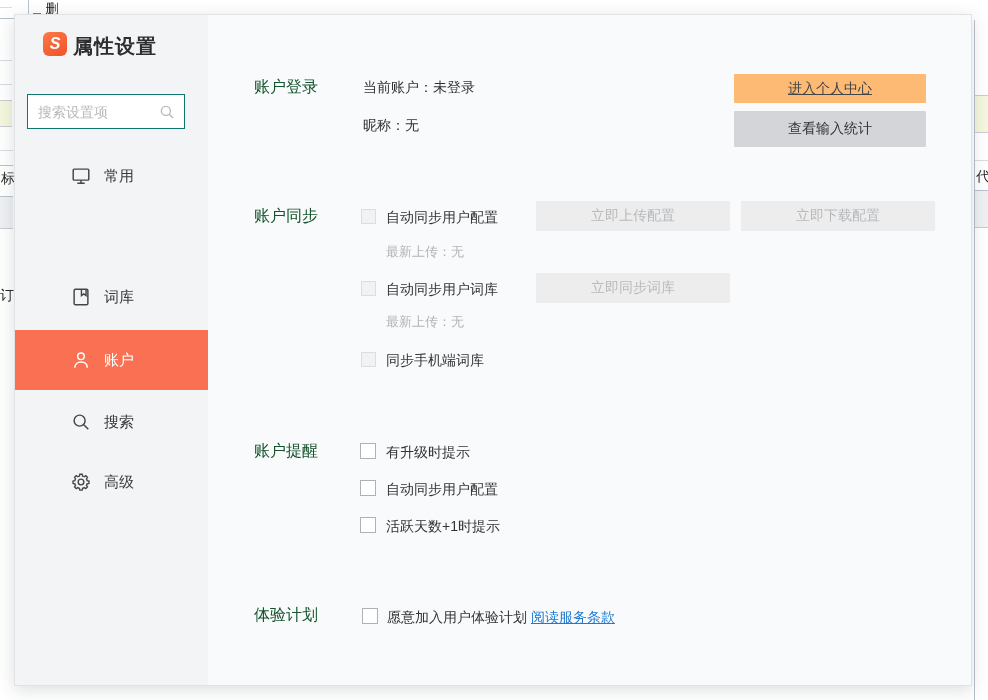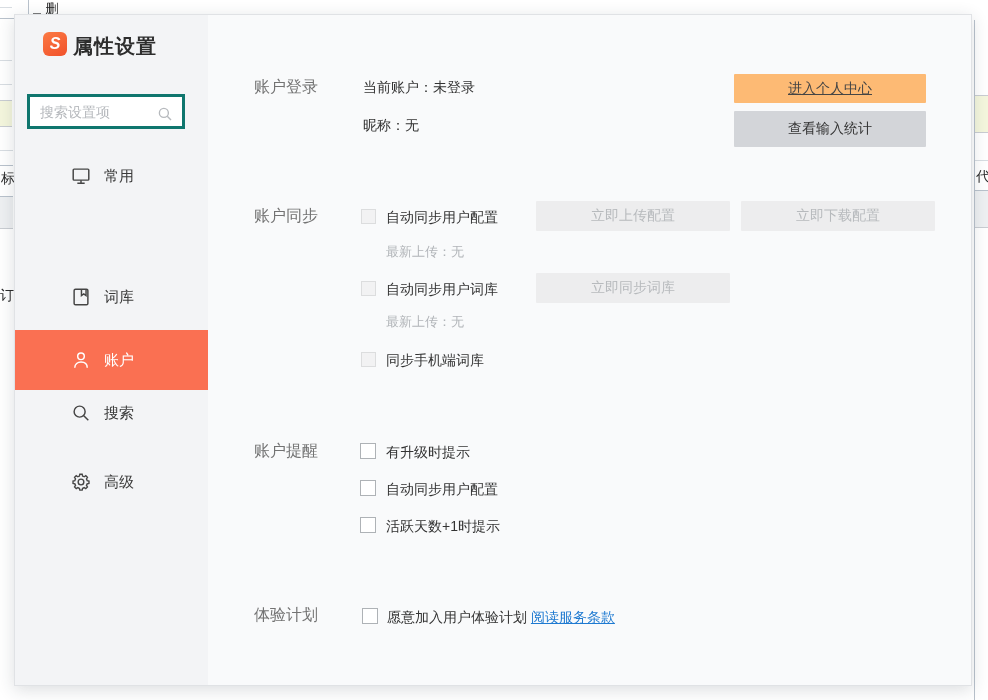--- a/index.html
+++ b/index.html
@@ -21,21 +21,21 @@
     background:#f9fafb; border:1px solid #e0e2e5; box-shadow:0 4px 16px rgba(40,50,60,.16);
     z-index:5; }
 
   
   .sidebar { position:absolute; left:0; top:0; width:193px; height:100%; background:#f3f4f6; }
   .logo-box { position:absolute; left:28px; top:17px; width:24px; height:24px; border-radius:6px;
     background:linear-gradient(150deg,#fb7a44,#f1512b); color:#fff; font-weight:bold; font-size:16px;
     display:flex; align-items:center; justify-content:center; font-style:italic; }
   .app-title { position:absolute; left:58px; top:18px; font-size:20px; font-weight:bold; color:#2d2d2d; letter-spacing:1px; }
   .search-wrap { position:absolute; left:12px; top:79px; width:158px; height:35px;
-    background:#fff; border:3px solid #0f766e; }
+    background:#fff; border:1px solid #0f766e; }
   .search-wrap input { width:100%; height:100%; border:none; outline:none; background:transparent;
     padding:0 30px 0 10px; font-size:14px; color:#333; font-family:inherit; }
   .search-wrap input::placeholder { color:#b6b9bd; }
   .search-wrap svg { position:absolute; right:8px; top:8px; }
 
   .nav-item { position:absolute; left:0; width:193px; height:60px; display:flex; align-items:center;
     padding-left:55px; gap:12px; font-size:15px; color:#3a3a3a; cursor:pointer; }
   .nav-item svg { flex:0 0 auto; }
   .nav-item.selected { background:#fa7052; color:#ffffff; }
 
@@ -46,21 +46,21 @@
   
   .win-controls { position:absolute; top:18px; right:20px; display:flex; align-items:center; gap:26px; }
   .win-btn { font-size:19px; color:#3c3c3c; cursor:pointer; line-height:22px; background:none; border:none;
     font-family:inherit; padding:0 2px; }
   .win-divider { width:1px; height:20px; background:#d6d8db; }
   .win-btn.min { font-size:16px; letter-spacing:-2px; }
   .win-btn.close { font-size:21px; }
 
   
   .content { position:absolute; left:193px; top:0; right:0; bottom:0; background:#f9fafb; }
-  .sec-label { position:absolute; font-size:16px; color:#737373; line-height:20px; white-space:nowrap; }
+  .sec-label { position:absolute; font-size:16px; color:#14532d; line-height:20px; white-space:nowrap; }
   .row-text { position:absolute; font-size:14px; color:#333; line-height:18px; white-space:nowrap; }
   .sub-text { position:absolute; font-size:13px; color:#b1b4b8; line-height:16px; white-space:nowrap; }
   .cb { position:absolute; width:16px; height:16px; background:#fff; border:1px solid #aeb2b6; cursor:pointer; }
   .cb.disabled { width:15px; height:15px; background:#f2f2f3; border:1px solid #dcddde; }
   .btn { position:absolute; border:none; border-radius:1px; font-size:14px; font-family:inherit;
     cursor:pointer; text-align:center; }
   .btn.salmon { background:#fdba74; color:#454545;text-decoration:underline; }
   .btn.gray { background:#d3d5d9; color:#333; }
   .btn.disabled { background:#ededee; color:#b7babd; cursor:default; }
   .terms-link { color:#1f7ad1; text-decoration:underline; cursor:pointer; }
@@ -128,21 +128,21 @@
     </div>
 
     <div class="nav-item selected" style="top:315px;">
       <svg width="22" height="22" viewBox="0 0 24 24" fill="none" stroke="#ffffff" stroke-width="1.6">
         <circle cx="12" cy="8" r="3.6"></circle>
         <path d="M5.2 20.5 C5.2 16.3 8.3 14.2 12 14.2 C15.7 14.2 18.8 16.3 18.8 20.5"></path>
       </svg>
       <span>账户</span>
     </div>
 
-    <div class="nav-item" style="top:368px;">
+    <div class="nav-item" style="top:377px;">
       <svg width="22" height="22" viewBox="0 0 24 24" fill="none" stroke="#454545" stroke-width="1.6">
         <circle cx="10.5" cy="10.5" r="6"></circle>
           <line x1="15" y1="15" x2="20" y2="20"></line>
       </svg>
       <span>搜索</span>
     </div>
 
     <div class="nav-item" style="top:437px;">
       <svg width="22" height="22" viewBox="0 0 24 24" fill="none" stroke="#454545" stroke-width="1.5">
         <circle cx="12" cy="12" r="3.1"></circle>

